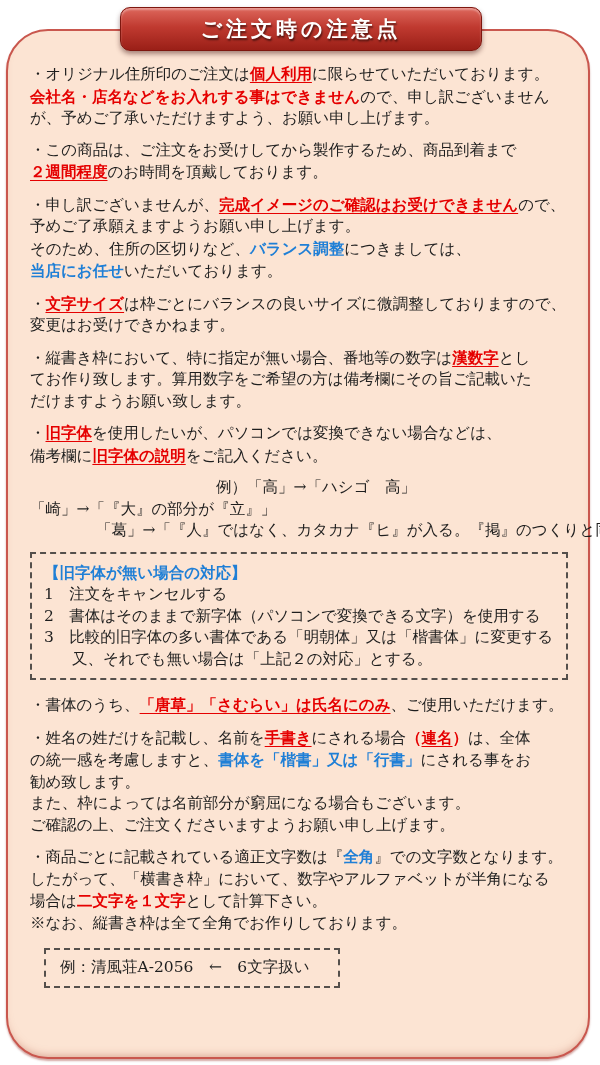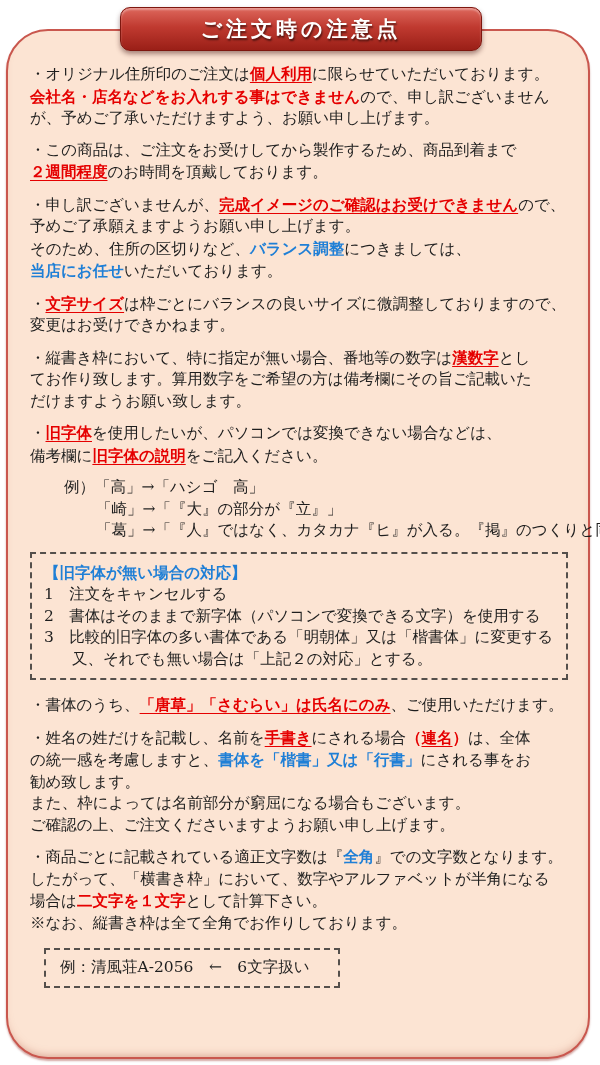--- a/index.html
+++ b/index.html
@@ -87,22 +87,22 @@
     <div class="para">
       <div class="line"><span class="t-k">・縦書き枠において、特に指定が無い場合、番地等の数字は</span><span class="t-ru">漢数字</span><span class="t-k">とし</span></div>
       <div class="line"><span class="t-k">てお作り致します。算用数字をご希望の方は備考欄にその旨ご記載いた</span></div>
       <div class="line"><span class="t-k">だけますようお願い致します。</span></div>
     </div>
     <div class="para">
       <div class="line"><span class="t-k">・</span><span class="t-ru">旧字体</span><span class="t-k">を使用したいが、パソコンでは変換できない場合などは、</span></div>
       <div class="line"><span class="t-k">備考欄に</span><span class="t-ru">旧字体の説明</span><span class="t-k">をご記入ください。</span></div>
     </div>
     <div class="para">
-      <div class="line" style="margin-left: 34px;"><span class="t-k">例）「高」→「ハシゴ　高」</span></div>
-      <div class="line" style="margin-left: 66px;"><span class="t-k">「崎」→「『大』の部分が『立』」</span></div>
+      <div class="line" style="margin-left: 34px; text-align: center;"><span class="t-k">例）「高」→「ハシゴ　高」</span></div>
+      <div class="line" style=""><span class="t-k">「崎」→「『大』の部分が『立』」</span></div>
       <div class="line" style="margin-left: 66px;"><span class="t-k">「葛」→「『人』ではなく、カタカナ『ヒ』が入る。『掲』のつくりと同様」</span></div>
     </div>
     <div class="dashed-box">
       <div class="line"><span class="t-b">【旧字体が無い場合の対応】</span></div>
       <div class="line"><span class="t-k">1　注文をキャンセルする</span></div>
       <div class="line"><span class="t-k">2　書体はそのままで新字体（パソコンで変換できる文字）を使用する</span></div>
       <div class="line"><span class="t-k">3　比較的旧字体の多い書体である「明朝体」又は「楷書体」に変更する</span></div>
       <div class="line" style="margin-left: 28px;"><span class="t-k">又、それでも無い場合は「上記２の対応」とする。</span></div>
     </div>
     <div class="para">

